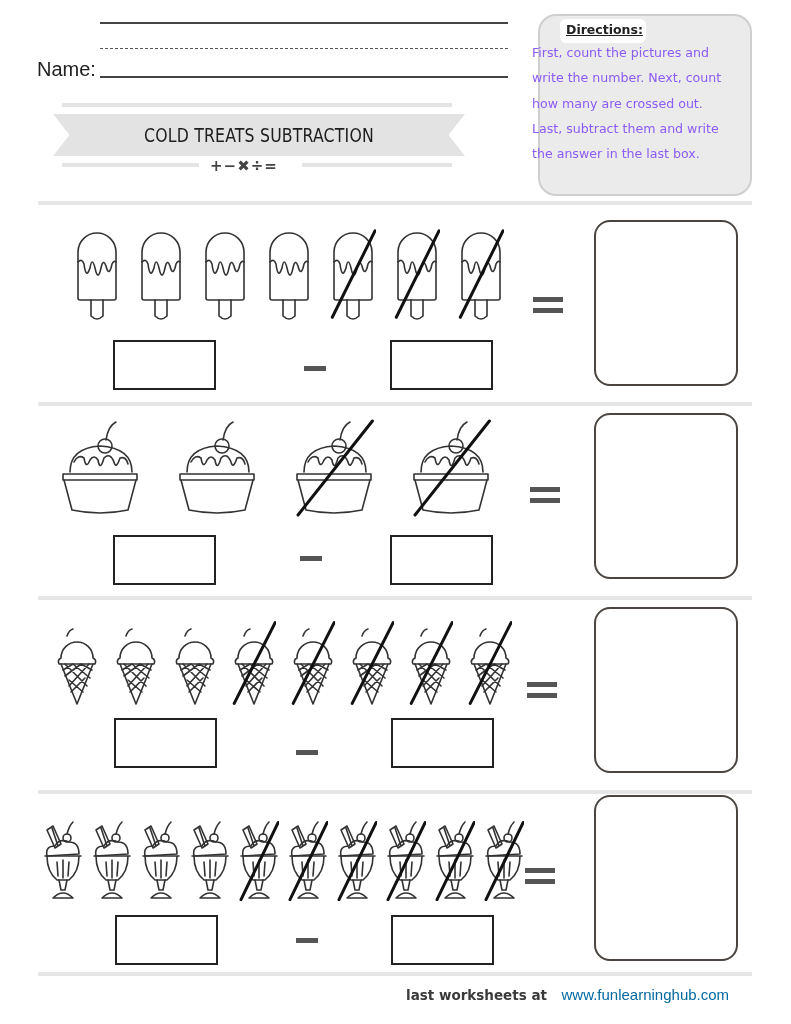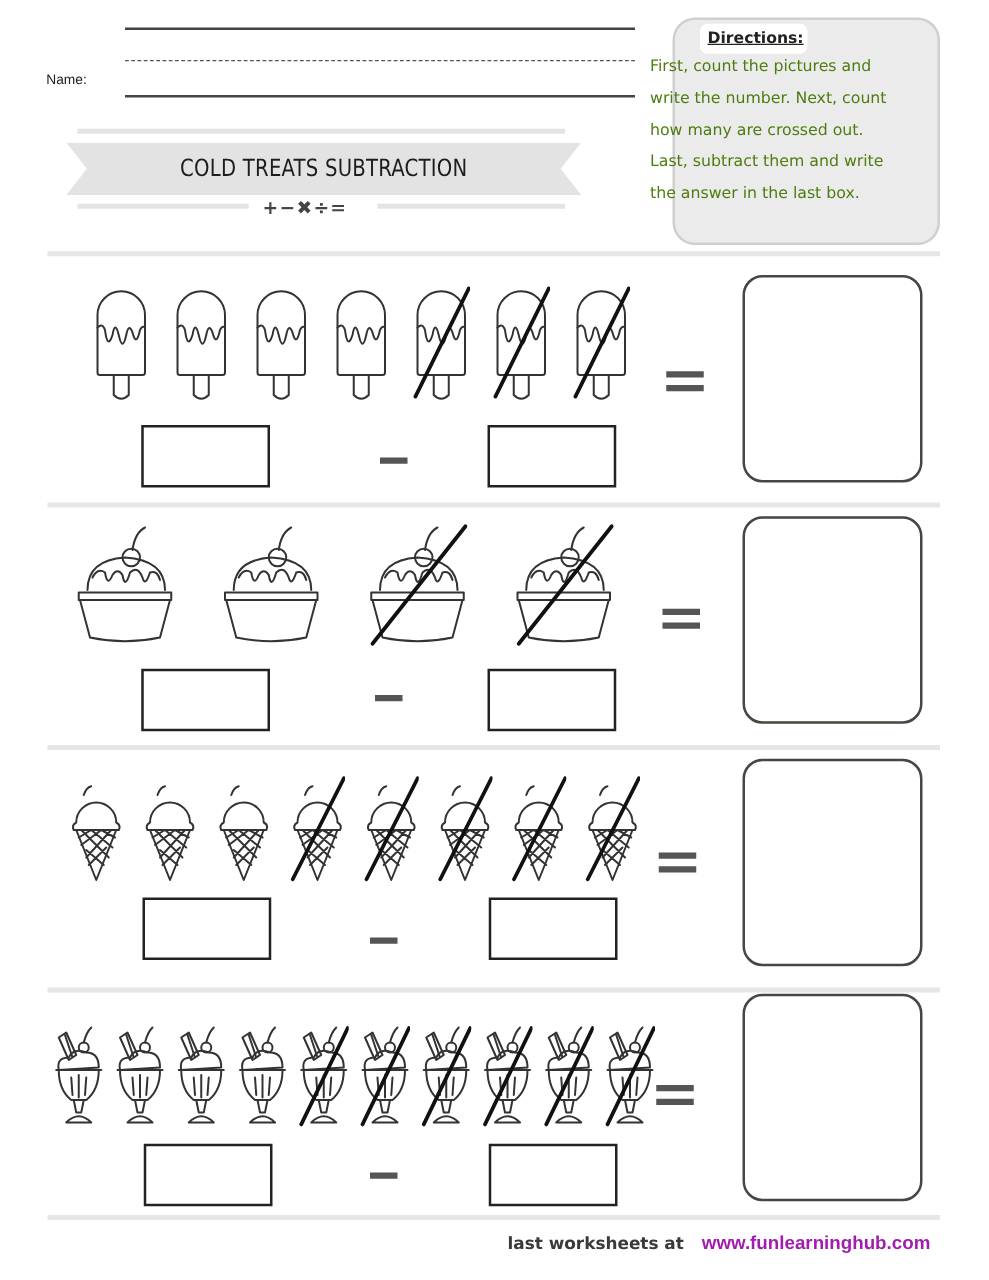--- a/index.html
+++ b/index.html
@@ -1,44 +1,44 @@
 <!DOCTYPE html>
 <html><head>
 <meta charset="utf-8">
 <style>
   html,body{margin:0;padding:0;background:#fff;}
   body{width:791px;height:1024px;position:relative;overflow:hidden;font-family:"DejaVu Sans",sans-serif;color:#222;}
   .line-solid{position:absolute;height:2px;background:#444;}
   .line-dash{position:absolute;height:0;border-top:1.5px dashed #555;}
-  .name-label{position:absolute;left:37px;top:58px;font-family:"Liberation Sans",sans-serif;font-size:11px;color:#222;}
+  .name-label{position:absolute;left:37px;top:58px;font-family:"Liberation Sans",sans-serif;font-size:20px;color:#222;}
   .banner-bar{position:absolute;background:#e4e4e4;height:4px;}
   .banner{position:absolute;left:53px;top:114px;width:412px;height:42px;background:#e3e3e4;
     clip-path:polygon(0 0,100% 0,96% 50%,100% 100%,0 100%,4% 50%);}
   .banner-title{position:absolute;left:53px;top:114px;width:412px;height:42px;line-height:42px;text-align:center;
     font-family:"DejaVu Sans Condensed","DejaVu Sans",sans-serif;font-size:19px;color:#1d1d1d;letter-spacing:0.2px;transform:scaleX(0.92);}
   .ops{position:absolute;left:210px;top:157px;font-family:"DejaVu Sans",sans-serif;font-weight:bold;font-size:15px;color:#444;letter-spacing:1px;}
   .directions{position:absolute;left:538px;top:14px;width:214px;height:182px;background:#ebebeb;border:2px solid #cfcfcf;border-radius:18px;box-sizing:border-box;}
   .dir-head-bg{position:absolute;left:560px;top:19px;width:86px;height:24px;background:#fff;border-radius:6px;}
   .dir-head{position:absolute;left:566px;top:22px;font-family:"DejaVu Sans",sans-serif;font-weight:bold;font-size:12.5px;text-decoration:underline;color:#222;}
-  .dir-text{position:absolute;left:520px;top:40px;width:205px;font-family:"DejaVu Sans",sans-serif;font-size:12.6px;line-height:25.3px;color:#4d7c0f;}
+  .dir-text{position:absolute;left:532px;top:40px;width:205px;font-family:"DejaVu Sans",sans-serif;font-size:12.6px;line-height:25.3px;color:#8b5cf6;}
   .divider{position:absolute;left:38px;width:714px;height:4px;background:#e6e6e6;}
   .icon-row{position:absolute;display:flex;}
   .icon{position:relative;flex:0 0 auto;}
   .icon svg{display:block;}
   .cross{position:absolute;left:0;top:0;pointer-events:none;}
   .input-box{position:absolute;border:2px solid #222;background:#fff;box-sizing:border-box;}
   .minus{position:absolute;width:22px;height:5px;background:#555;}
   .equals{position:absolute;width:30px;height:16px;}
   .equals:before,.equals:after{content:"";position:absolute;left:0;width:30px;height:5px;background:#555;}
   .equals:before{top:0;}
   .equals:after{top:11px;}
   .answer-box{position:absolute;left:594px;width:144px;border:2px solid #4a4540;border-radius:16px;box-sizing:border-box;background:#fff;}
   .footer{position:absolute;top:986px;left:406px;font-size:14px;color:#444;white-space:nowrap;}
   .footer .bold{font-family:"DejaVu Sans",sans-serif;font-weight:bold;font-size:13.5px;color:#3a3a3a;}
-  .footer .url{font-family:"Liberation Sans",sans-serif;font-size:15px;color:#a21caf;margin-left:10px;font-weight:bold;}
+  .footer .url{font-family:"Liberation Sans",sans-serif;font-size:15px;color:#0369a1;margin-left:10px;}
 </style>
 </head>
 <body>
 
 <div class="line-solid" style="left:100px;top:22px;width:408px;"></div>
 <div class="line-dash" style="left:100px;top:48px;width:408px;"></div>
 <div class="name-label">Name:</div>
 <div class="line-solid" style="left:100px;top:76px;width:408px;"></div>
 
 <div class="banner-bar" style="left:62px;top:103px;width:390px;"></div>

